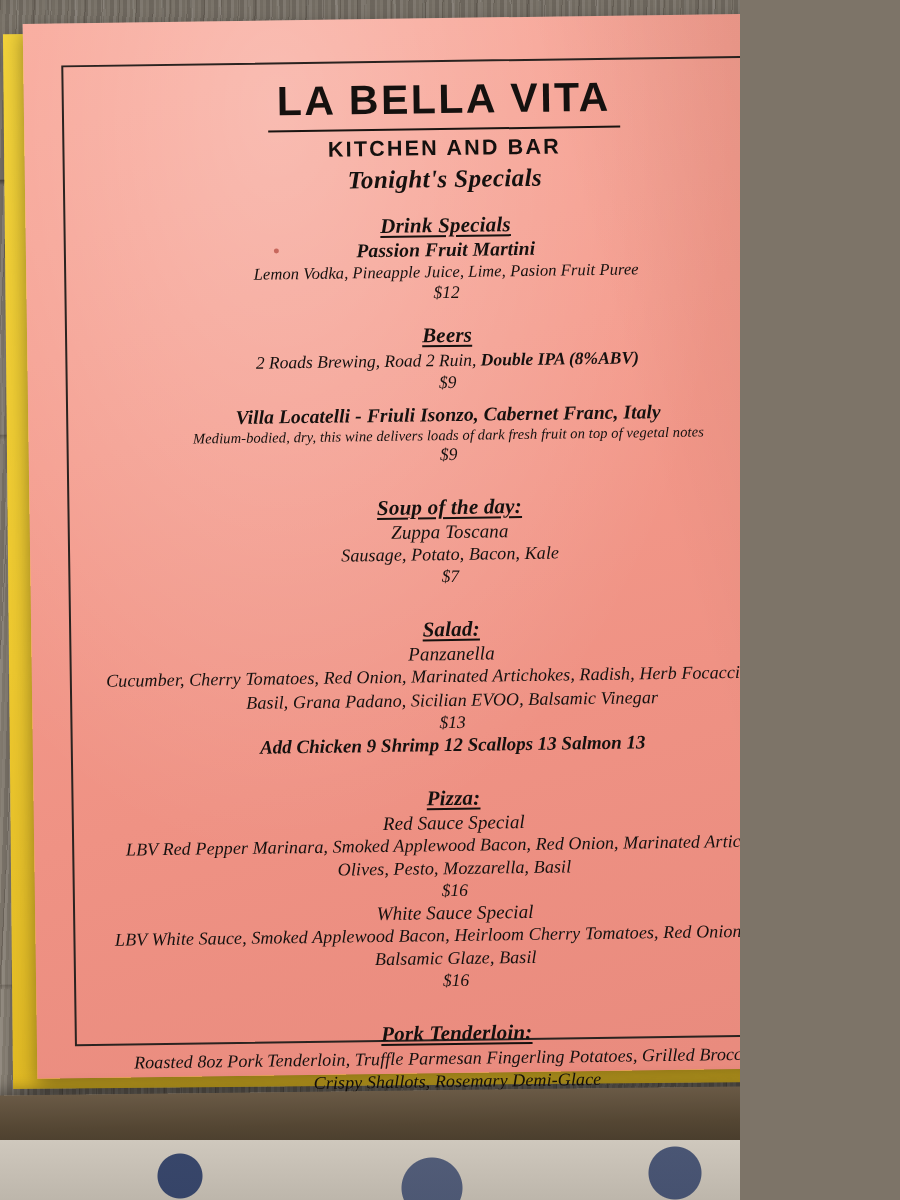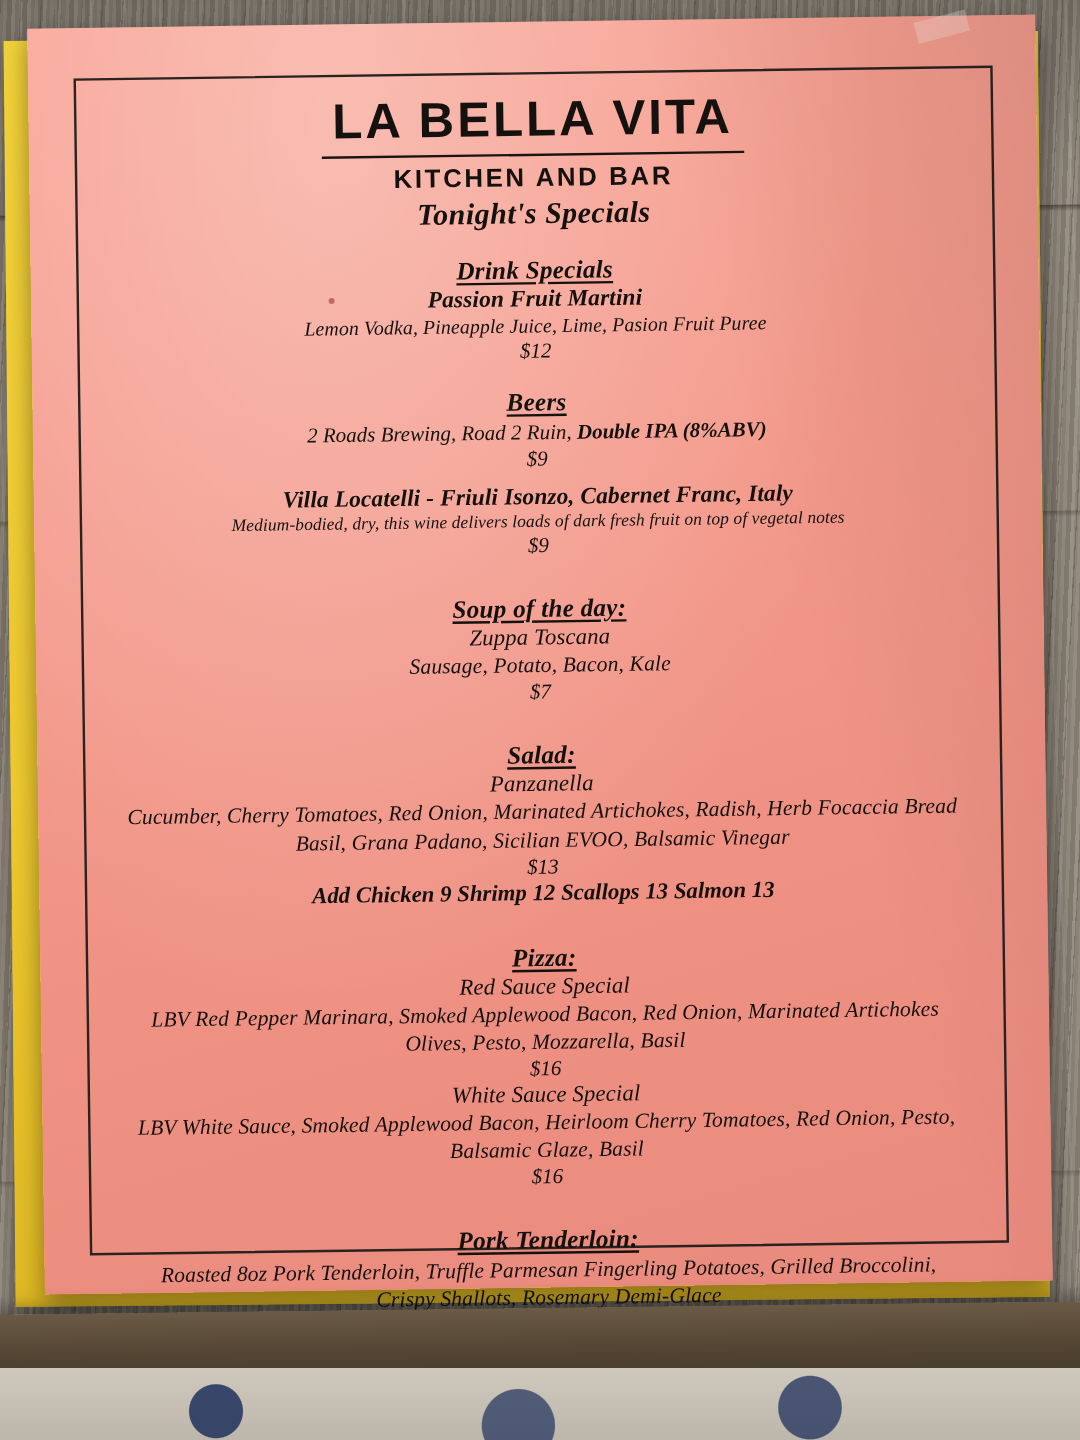--- a/index.html
+++ b/index.html
@@ -10,21 +10,21 @@
     width: 900px;
     height: 1200px;
     overflow: hidden;
     font-family: "Liberation Serif", serif;
     background: #7d7468;
   }
 
   
   .scene {
     position: relative;
-    width: 900px;
+    width: 740px;
     height: 1200px;
     background:
       linear-gradient(180deg, rgba(0,0,0,0.18), rgba(0,0,0,0) 12%),
       repeating-linear-gradient(
         92deg,
         #8b8377 0px, #8b8377 3px,
         #948c80 3px, #948c80 6px,
         #837b70 6px, #837b70 10px,
         #9a9287 10px, #9a9287 13px
       ),

